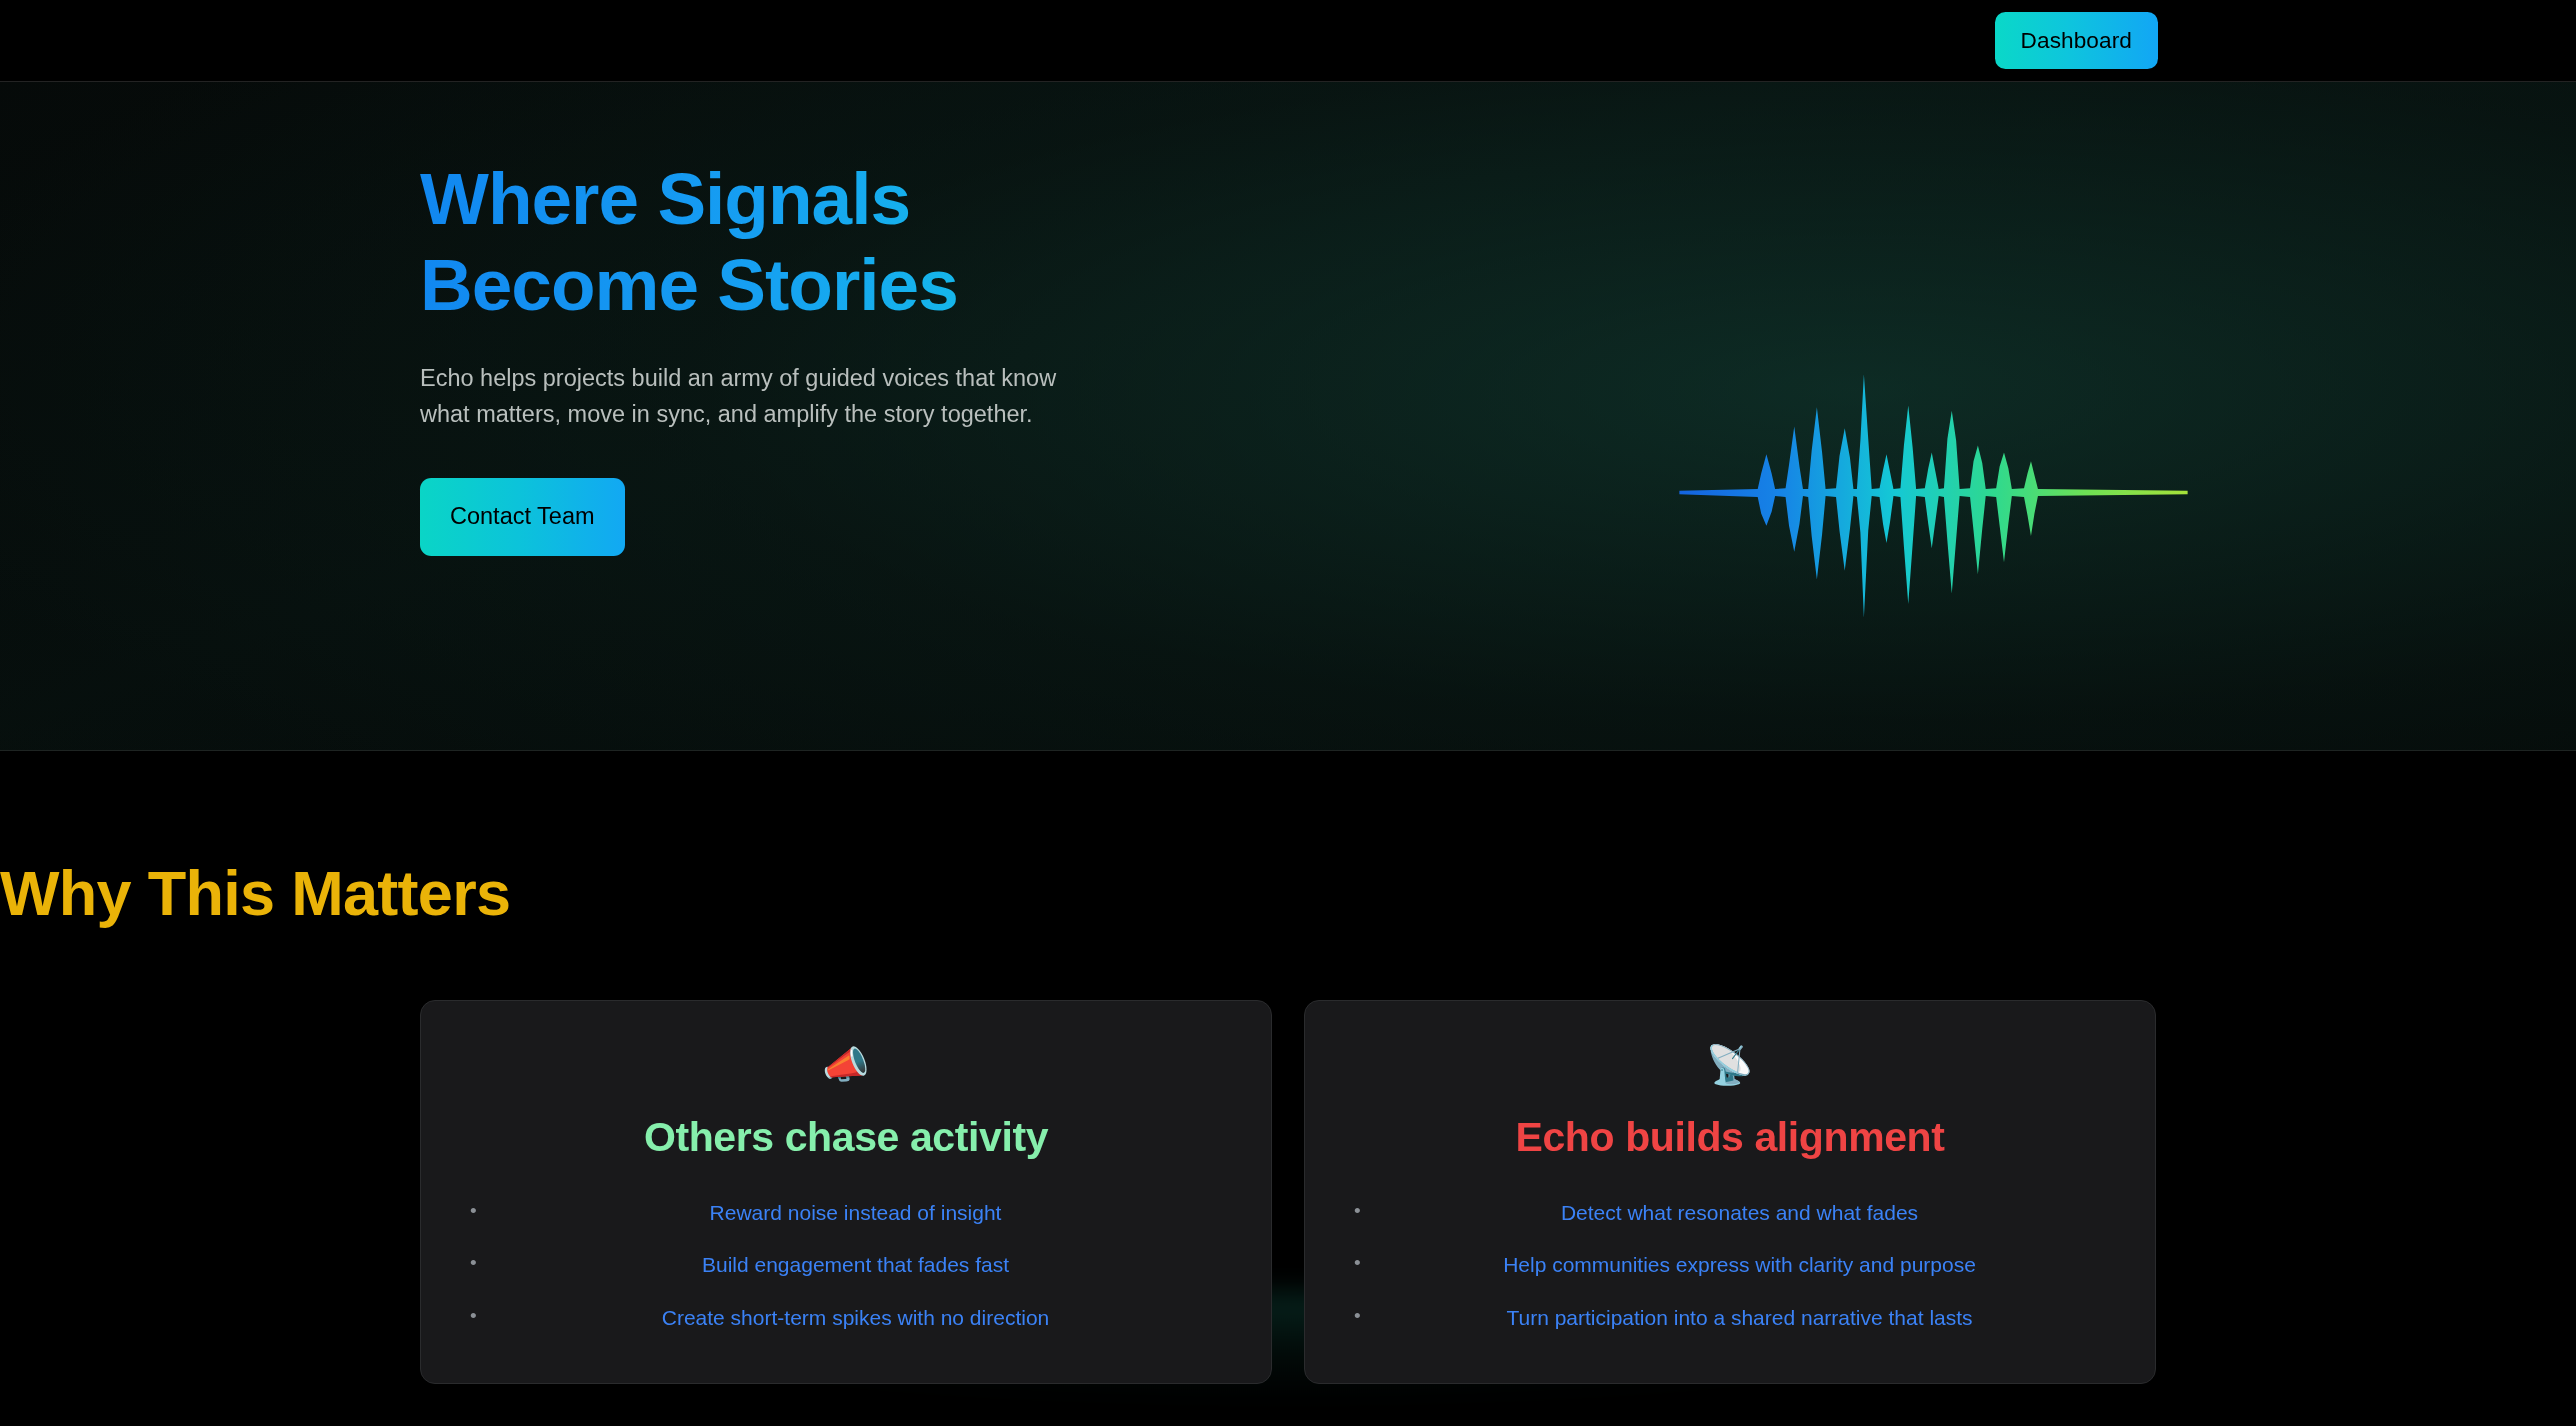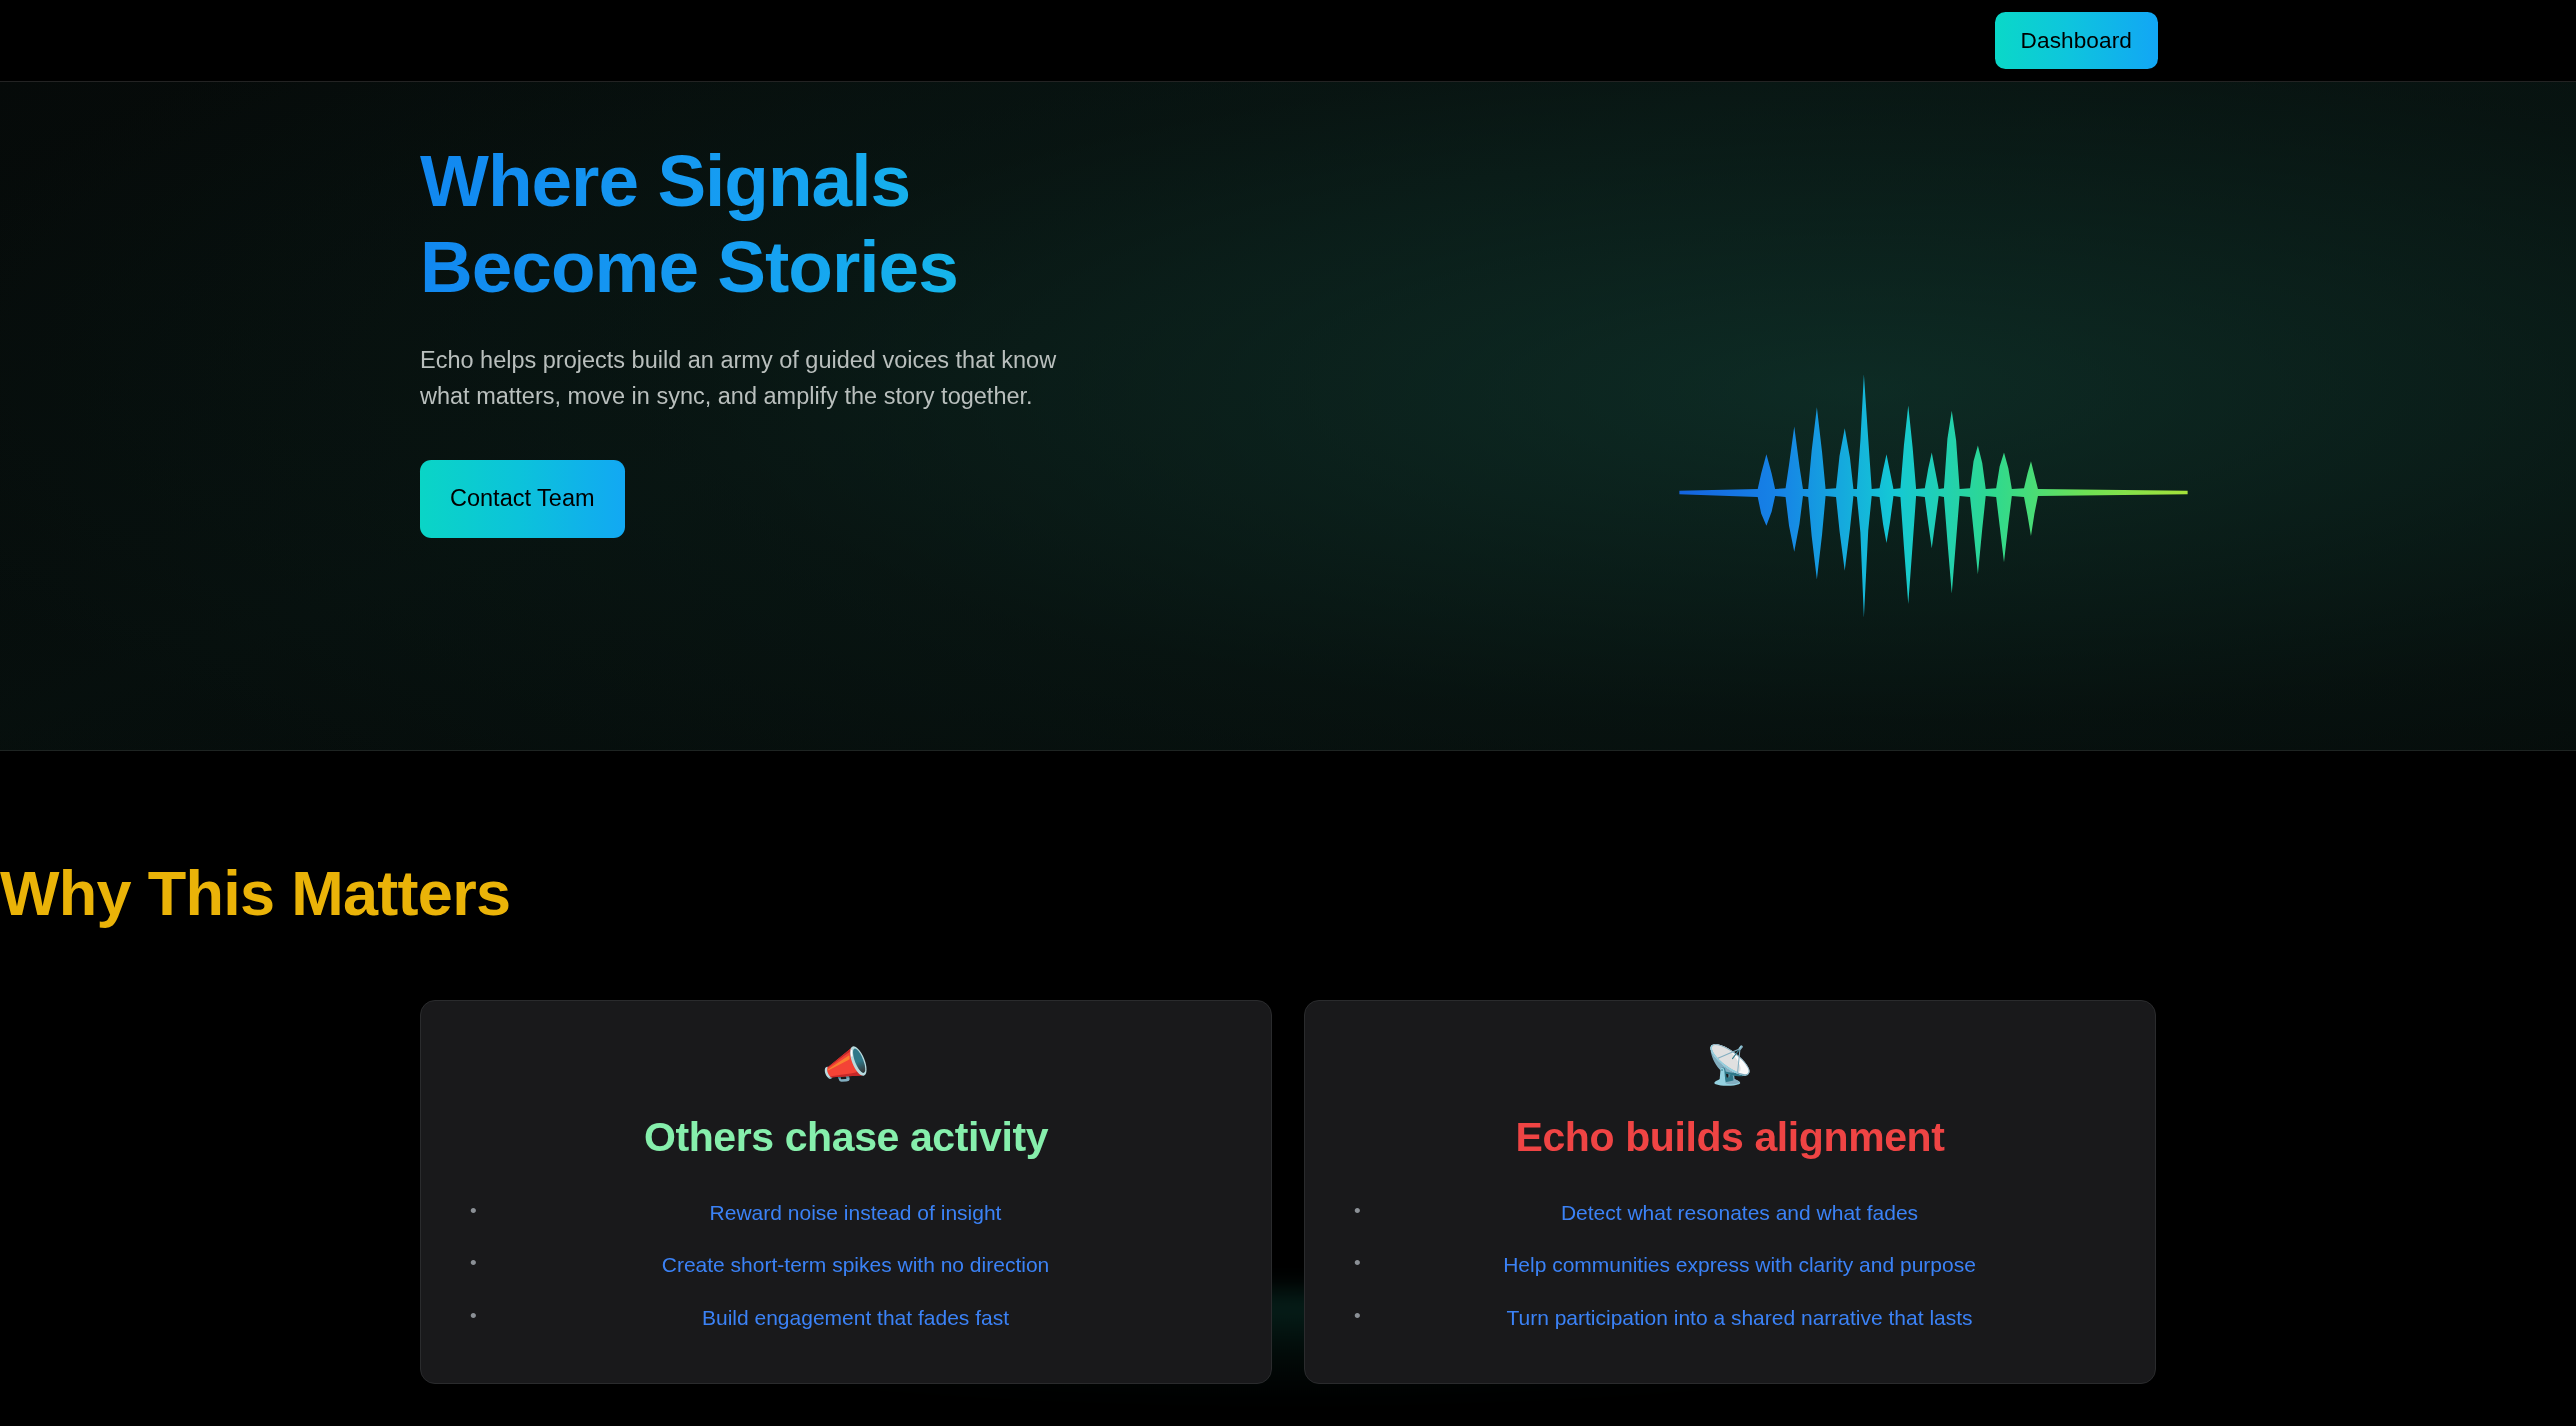--- a/index.html
+++ b/index.html
@@ -49,21 +49,21 @@
     overflow:hidden;
   }
   .hero-inner{
     position:relative;
     height:100%;
     max-width:2576px;
     padding:0 420px;
     display:flex;
     align-items:flex-start;
   }
-  .hero-copy{ padding-top:56px; width:1045px; }
+  .hero-copy{ padding-top:74px; width:1045px; }
 
   .hero-title{
     font-size:73px;
     line-height:1.18;
     font-weight:700;
     letter-spacing:-1px;
     background:linear-gradient(95deg,#1187f0 0%,#169ff2 32%,#15c4e6 64%,#12d8d6 100%);
     -webkit-background-clip:text;
     background-clip:text;
     color:transparent;
@@ -246,22 +246,22 @@
   <h2 class="why-title">Why This Matters</h2>
 
   <div class="cards">
     <div class="card-glow"></div>
 
     <div class="card">
       <span class="card-emoji">📣</span>
       <h3 class="card-title neutral">Others chase activity</h3>
       <ul class="card-list">
         <li>Reward noise instead of insight</li>
+        <li>Build engagement that fades fast</li>
         <li>Create short-term spikes with no direction</li>
-        <li>Build engagement that fades fast</li>
       </ul>
     </div>
 
     <div class="card">
       <span class="card-emoji">📡</span>
       <h3 class="card-title accent">Echo builds alignment</h3>
       <ul class="card-list">
         <li>Detect what resonates and what fades</li>
         <li>Help communities express with clarity and purpose</li>
         <li>Turn participation into a shared narrative that lasts</li>

